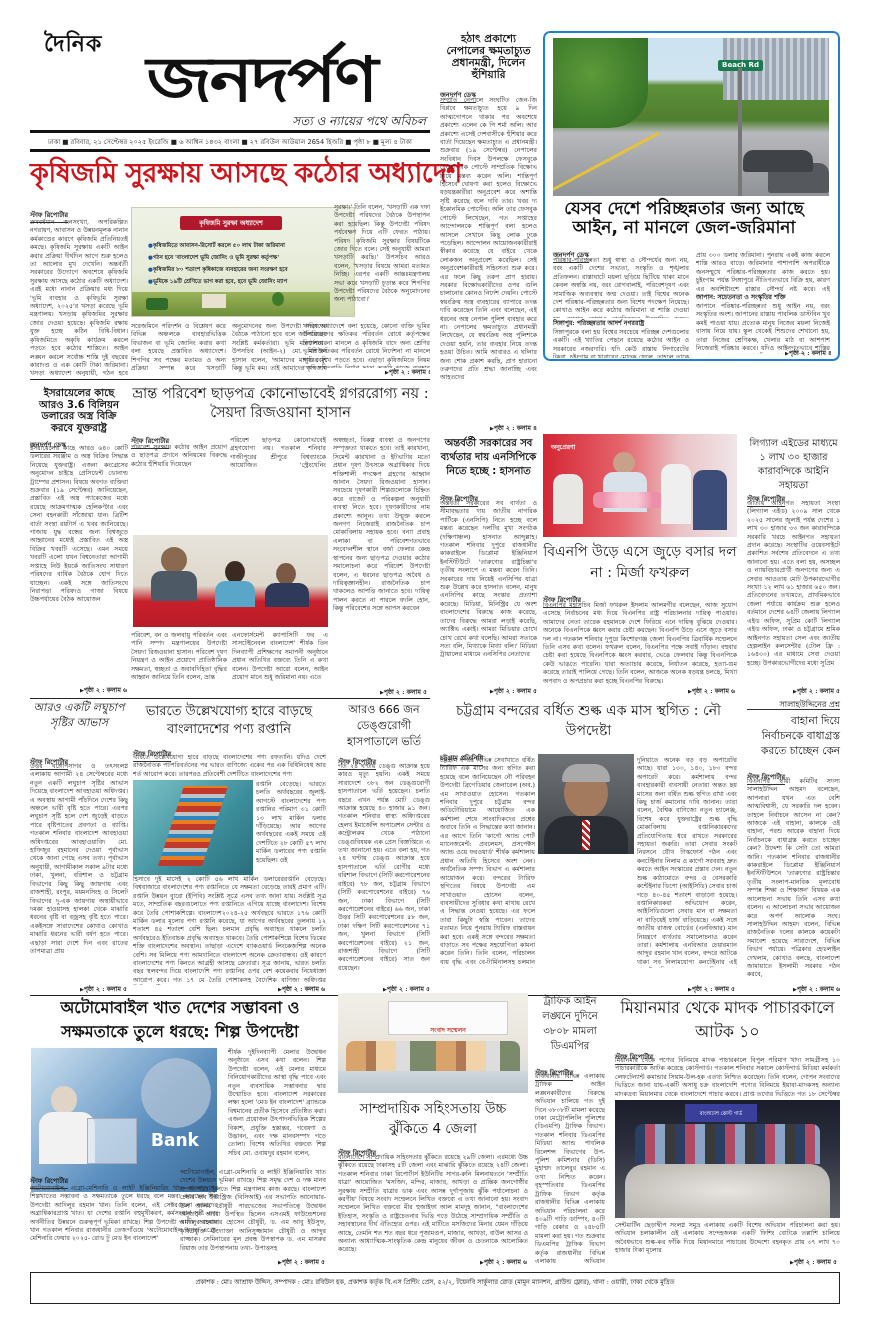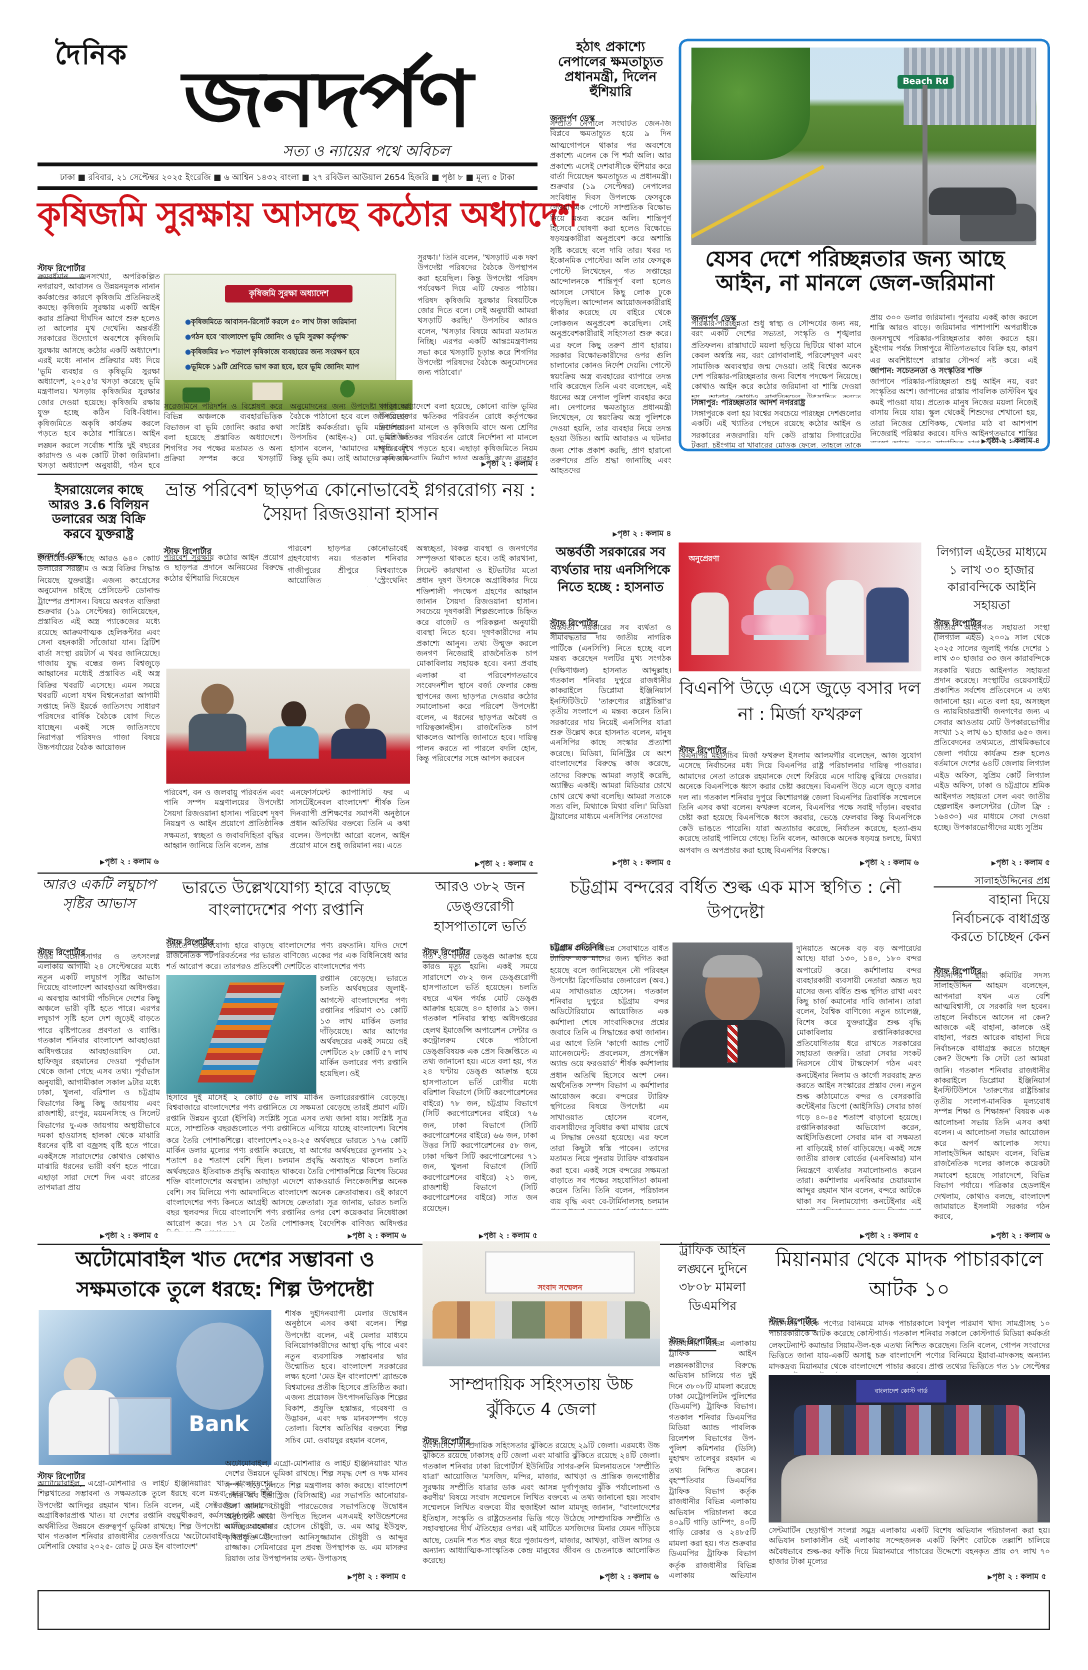--- a/index.html
+++ b/index.html
@@ -9,30 +9,30 @@
   .body-text { font-family: "DejaVu Serif", serif; font-size: 6.2px; line-height: 8.4px; color: #222; text-align: justify; overflow: hidden; }
   .byline { font-family: "DejaVu Sans", sans-serif; font-size: 6.5px; font-weight: bold; color: #111; border-bottom: 1px solid #333; display: inline-block; padding-bottom: 1px; margin-bottom: 3px; }
   .jump { font-weight: bold; white-space: nowrap; }
   .jump::before { content: "\25B6 "; font-size: 5px; }
   .hl { font-family: "DejaVu Sans", sans-serif; font-weight: bold; color: #111; text-align: center; line-height: 1.15; }
   .photo { overflow: hidden; }
 
   
   #masthead-daily { left: 44px; top: 26px; font-size: 22px; font-weight: bold; letter-spacing: 1px; }
   #masthead-title { left: 30px; top: 48px; width: 392px; height: 64px; font-size: 62px; font-weight: 900; line-height: 64px; letter-spacing: -2px; text-align: center; transform: scaleX(1.18); transform-origin: left; color: #111; font-family: "DejaVu Sans", sans-serif; }
-  #masthead-slogan { left: 226px; top: 112px; width: 200px; font-size: 12px; font-style: italic; }
+  #masthead-slogan { left: 226px; top: 112px; width: 200px; font-size: 12px; text-align: right; font-style: italic; }
   #masthead-rule-top { left: 30px; top: 130px; width: 400px; height: 3px; background: #111; }
   #dateline { left: 30px; top: 136px; width: 400px; font-size: 6.6px; text-align: center; color: #222; white-space: nowrap; }
   #masthead-rule-bot { left: 30px; top: 149px; width: 400px; height: 3px; background: #111; }
 
   
   #lead-hl { left: 30px; top: 156px; width: 400px; font-size: 27px; color: #d0141b; text-align: center; font-weight: bold; line-height: 34px; white-space: nowrap; letter-spacing: -0.5px; }
 
   
-  #infobox { left: 131px; top: 207px; width: 186px; height: 110px; background: linear-gradient(#eef2e6, #e7ecd8 60%, #cfd9b0); border: 1px solid #c7cfb0; margin-top: 12px; }
+  #infobox { left: 131px; top: 207px; width: 224px; height: 110px; background: linear-gradient(#eef2e6, #e7ecd8 60%, #cfd9b0); border: 1px solid #c7cfb0; }
   #infobox-title { left: 48px; top: 8px; width: 102px; height: 14px; background: #b2182b; color: #fff; font-size: 6.5px; font-weight: bold; text-align: center; line-height: 14px; border-radius: 2px; }
   .ib-item { left: 16px; width: 178px; font-size: 5.6px; font-weight: bold; color: #222; white-space: nowrap; overflow: hidden; }
   .ib-item::before { content: "\25CF "; color: #1e5aa8; }
   #ib-ground { left: 0; bottom: 0; width: 198px; height: 24px; background: linear-gradient(#9ab45a, #6f8f3a); }
 
   
   .hr { background: #222; height: 1px; }
   #clean-photo { left: 553px; top: 38px; width: 276px; height: 158px; background: linear-gradient(180deg, #cde3f1 0%, #cfe4ef 26%, #5e8f3a 30%, #4f7f2f 52%, #b7b9bc 60%, #8f9296 100%); }
 </style>
 </head>
@@ -149,21 +149,21 @@
 <div class="abs hl" style="left:133px;top:702px;width:192px;font-size:13px;line-height:18px;font-weight:normal;">ভারতে উল্লেখযোগ্য হারে বাড়ছে বাংলাদেশের পণ্য রপ্তানি</div>
 <div class="abs" style="left:133px;top:741px;"><span class="byline">স্টাফ রিপোর্টার</span></div>
 <div class="abs body-text" style="left:133px;top:753px;width:193px;height:25px;">ভারতে উল্লেখযোগ্য হারে বাড়ছে বাংলাদেশের পণ্য রফতানি। যদিও দেশে রাজনৈতিক পটপরিবর্তনের পর ভারত বাণিজ্যে একের পর এক বিধিনিষেধ আর শর্ত আরোপ করে। তারপরও প্রতিবেশী দেশটিতে বাংলাদেশের পণ্য</div>
 <div class="abs photo" style="left:133px;top:780px;width:120px;height:95px;background:linear-gradient(135deg,#7fc4c9,#3c8d9b 60%,#2a6e7a);">
   <div class="abs" style="left:38px;top:6px;width:44px;height:80px;background:repeating-linear-gradient(0deg,#c0392b 0 6px,#e67e22 6px 10px,#2e86c1 10px 14px,#bdc3c7 14px 18px);transform:skew(-18deg);"></div>
 </div>
 <div class="abs body-text" style="left:256px;top:780px;width:70px;height:94px;">রপ্তানি বেড়েছে। ভারতে চলতি অর্থবছরের জুলাই-আগস্টে বাংলাদেশের পণ্য রপ্তানির পরিমাণ ৩১ কোটি ১৩ লাখ মার্কিন ডলার দাঁড়িয়েছে। আর আগের অর্থবছরের একই সময়ে ওই দেশটিতে ২৮ কোটি ৫৭ লাখ মার্কিন ডলারের পণ্য রপ্তানি হয়েছিল। ওই</div>
 <div class="abs body-text" style="left:133px;top:875px;width:193px;height:110px;">হিসাবে দুই মাসেই ২ কোটি ৫৬ লাখ মার্কিন ডলারেররপ্তানি বেড়েছে। বিশ্ববাজারে বাংলাদেশের পণ্য রপ্তানিতে যে সক্ষমতা বেড়েছে তারই প্রমাণ এটি। রপ্তানি উন্নয়ন ব্যুরো (ইপিবি) সংশ্লিষ্ট সূত্রে এসব তথ্য জানা যায়। সংশ্লিষ্ট সূত্র মতে, সাম্প্রতিক বছরগুলোতে পণ্য রপ্তানিতে এগিয়ে যাচ্ছে বাংলাদেশ। বিশেষ করে তৈরি পোশাকশিল্পে। বাংলাদেশ২০২৪-২৫ অর্থবছরে ভারতে ১৭৬ কোটি মার্কিন ডলার মূল্যের পণ্য রপ্তানি করেছে, যা আগের অর্থবছরের তুলনায় ১২ শতাংশ ৪৫ শতাংশ বেশি ছিল। চলমান প্রবৃদ্ধি অব্যাহত থাকলে চলতি অর্থবছরেও ইতিবাচক প্রবৃদ্ধি অব্যাহত থাকবে। তৈরি পোশাকশিল্পে বিশেষ ডিমের শক্তি বাংলাদেশের অবস্থান। তাছাড়া এদেশে ব্যাকওয়ার্ড লিংকেজশিল্প অনেক বেশি। সব মিলিয়ে পণ্য আমদানিতে বাংলাদেশ অনেক ক্রেতাবান্ধব। ওই কারণে বাংলাদেশের পণ্য কিনতে আগ্রহী আসছে ক্রেতারা। সূত্র জানায়, ভারত চলতি বছর স্থলবন্দর দিয়ে বাংলাদেশি পণ্য রপ্তানির ওপর বেশ কয়েকবার নিষেধাজ্ঞা আরোপ করে। গত ১৭ মে তৈরি পোশাকসহ বৈদেশিক বাণিজ্য অধিদপ্তর ডিজিএফটি পোশাকসহ</div>
 <div class="abs body-text jump" style="left:278px;top:985px;width:48px;">পৃষ্ঠা ২ : কলাম ৬</div>
 
-<div class="abs hl" style="left:338px;top:702px;width:92px;font-size:11px;line-height:16px;font-weight:normal;">আরও ৩৮২ জন ডেঙ্গুরোগী হাসপাতালে ভর্তি</div>
+<div class="abs hl" style="left:338px;top:702px;width:92px;font-size:11px;line-height:16px;font-weight:normal;">আরও 666 জন ডেঙ্গুরোগী হাসপাতালে ভর্তি</div>
 <div class="abs" style="left:338px;top:749px;"><span class="byline">স্টাফ রিপোর্টার</span></div>
 <div class="abs body-text" style="left:338px;top:762px;width:92px;height:223px;">গত ২৪ ঘণ্টায় ডেঙ্গু আক্রান্ত হয়ে কারও মৃত্যু হয়নি। একই সময়ে সারাদেশে ৩৮২ জন ডেঙ্গুরোগী হাসপাতালে ভর্তি হয়েছেন। চলতি বছরে এখন পর্যন্ত মোট ডেঙ্গু আক্রান্ত হয়েছে ৪০ হাজার ৯১ জন। গতকাল শনিবার স্বাস্থ্য অধিদপ্তরের হেলথ ইমার্জেন্সি অপারেশন সেন্টার ও কন্ট্রোলরুম থেকে পাঠানো ডেঙ্গুবিষয়ক এক প্রেস বিজ্ঞপ্তিতে এ তথ্য জানানো হয়। এতে বলা হয়, গত ২৪ ঘণ্টায় ডেঙ্গু আক্রান্ত হয়ে হাসপাতালে ভর্তি রোগীর মধ্যে বরিশাল বিভাগে (সিটি করপোরেশনের বাইরে) ৭৮ জন, চট্টগ্রাম বিভাগে (সিটি করপোরেশনের বাইরে) ৭৬ জন, ঢাকা বিভাগে (সিটি করপোরেশনের বাইরে) ৬৬ জন, ঢাকা উত্তর সিটি করপোরেশনের ৫৮ জন, ঢাকা দক্ষিণ সিটি করপোরেশনের ৭১ জন, খুলনা বিভাগে (সিটি করপোরেশনের বাইরে) ২১ জন, রাজশাহী বিভাগে (সিটি করপোরেশনের বাইরে) সাত জন রয়েছেন।</div>
 <div class="abs body-text jump" style="left:383px;top:985px;width:48px;">পৃষ্ঠা ২ : কলাম ৫</div>
 
 <div class="abs hl" style="left:440px;top:700px;width:297px;font-size:14px;line-height:20px;font-weight:normal;">চট্টগ্রাম বন্দরের বর্ধিত শুল্ক এক মাস স্থগিত : নৌ উপদেষ্টা</div>
 <div class="abs" style="left:440px;top:745px;"><span class="byline">চট্টগ্রাম প্রতিনিধি</span></div>
 <div class="abs photo" style="left:538px;top:754px;width:96px;height:100px;background:linear-gradient(#6f7276,#3c3f44);">
   <div class="abs" style="left:26px;top:14px;width:44px;height:50px;background:#a47a5f;border-radius:50%;"></div>
   <div class="abs" style="left:24px;top:10px;width:48px;height:18px;background:#a9a9a9;border-radius:24px 24px 4px 4px;"></div>
   <div class="abs" style="left:6px;top:62px;width:84px;height:38px;background:#2a2d33;border-radius:24px 24px 0 0;"></div>
@@ -175,21 +175,21 @@
 
 <div class="abs hl" style="left:747px;top:700px;width:93px;font-size:8px;text-align:right;font-weight:normal;border-bottom:1px solid #333;">সালাহউদ্দিনের প্রশ্ন</div>
 <div class="abs hl" style="left:747px;top:713px;width:93px;font-size:10.5px;line-height:15px;text-align:right;font-weight:normal;">বাহানা দিয়ে নির্বাচনকে বাধাগ্রস্ত করতে চাচ্ছেন কেন</div>
 <div class="abs" style="left:747px;top:764px;"><span class="byline">স্টাফ রিপোর্টার</span></div>
 <div class="abs body-text" style="left:747px;top:777px;width:93px;height:208px;">বিএনপির স্থায়ী কমিটির সদস্য সালাহউদ্দিন আহমদ বলেছেন, আপনারা যখন এত বেশি আত্মবিশ্বাসী, যে সরকারি দল হবেন। তাহলে নির্বাচনে আসেন না কেন? আজকে এই বাহানা, কালকে ওই বাহানা, পরশু আরেক বাহানা দিয়ে নির্বাচনকে বাধাগ্রস্ত করতে চাচ্ছেন কেন? উদ্দেশ্য কি সেটা তো আমরা জানি। গতকাল শনিবার রাজধানীর কাকরাইলে ডিপ্লোমা ইঞ্জিনিয়ার্স ইনস্টিটিউশনে 'তারুণ্যের রাষ্ট্রচিন্তার তৃতীয় সংলাপ-মানবিক মূল্যবোধ সম্পন্ন শিক্ষা ও শিক্ষাঙ্গন' বিষয়ক এক আলোচনা সভায় তিনি এসব কথা বলেন। এ আলোচনা সভার আয়োজন করে অপর্ণ আলোক সংঘ। সালাহউদ্দিন আহমদ বলেন, বিভিন্ন রাজনৈতিক দলের কালকে কয়েকটা সমাবেশ হয়েছে সারাদেশে, বিভিন্ন বিভাগ পর্যায়ে। পত্রিকার হেডলাইন দেখলাম, কোথাও বলছে, বাংলাদেশ জামায়াতে ইসলামী সরকার গঠন করবে,</div>
 <div class="abs body-text jump" style="left:793px;top:985px;width:48px;">পৃষ্ঠা ২ : কলাম ৬</div>
 
 <div class="abs hr" style="left:30px;top:995px;width:810px;"></div>
 
 <div class="abs hl" style="left:30px;top:996px;width:300px;font-size:16px;line-height:24px;font-weight:bold;">অটোমোবাইল খাত দেশের সম্ভাবনা ও সক্ষমতাকে তুলে ধরছে: শিল্প উপদেষ্টা</div>
-<div class="abs photo" style="left:31px;top:1048px;width:186px;height:124px;background:linear-gradient(135deg,#cfe3f1,#5b8fbf 60%,#3a6b9a);">
+<div class="abs photo" style="left:31px;top:1048px;width:186px;height:144px;background:linear-gradient(135deg,#cfe3f1,#5b8fbf 60%,#3a6b9a);">
   <div class="abs" style="left:110px;top:10px;width:70px;height:70px;background:#b9c8d8;border-radius:50%;opacity:0.7;"></div>
   <div class="abs" style="left:20px;top:38px;width:26px;height:28px;background:#e0d4c6;border-radius:50%;"></div>
   <div class="abs" style="left:8px;top:64px;width:56px;height:52px;background:#f2f2f2;border-radius:14px 14px 0 0;"></div>
   <div class="abs" style="left:56px;top:70px;width:50px;height:46px;background:rgba(220,230,240,0.7);border:1px solid #aab;"></div>
   <div class="abs" style="left:120px;top:82px;width:60px;height:24px;color:#fff;font-size:17px;font-weight:bold;">Bank</div>
 </div>
 <div class="abs" style="left:30px;top:1168px;"><span class="byline">স্টাফ রিপোর্টার</span></div>
 <div class="abs body-text" style="left:30px;top:1184px;width:188px;height:84px;">অটোমোবাইল, এগ্রো-মেশিনারি ও লাইট ইঞ্জিনিয়ারিং খাত বাংলাদেশের শিল্পখাতের সম্ভাবনা ও সক্ষমতাকে তুলে ধরছে বলে মন্তব্য করেছেন শিল্প উপদেষ্টা আদিলুর রহমান খান। তিনি বলেন, এই সেক্টরগুলো আমাদের অগ্রাধিকারপ্রাপ্ত খাত। যা দেশের রপ্তানি বহুমুখীকরণ, কর্মসংস্থান সৃষ্টি এবং অর্থনীতির উন্নয়নে গুরুত্বপূর্ণ ভূমিকা রাখছে। শিল্প উপদেষ্টা আদিলুর রহমান খান গতকাল শনিবার রাজধানীর তেজগাঁওয়ে 'অটোমোবাইল অ্যান্ড এগ্রো-মেশিনারি ফেয়ার ২০২৫- রোড টু মেড ইন বাংলাদেশ'</div>
 <div class="abs body-text" style="left:228px;top:1048px;width:98px;height:120px;">শীর্ষক দুইদিনব্যাপী মেলার উদ্বোধন অনুষ্ঠানে এসব কথা বলেন। শিল্প উপদেষ্টা বলেন, এই মেলার মাধ্যমে বিনিয়োগকারীদের আস্থা বৃদ্ধি পাবে এবং নতুন ব্যবসায়িক সম্ভাবনার দ্বার উন্মোচিত হবে। বাংলাদেশ সরকারের লক্ষ্য হলো 'মেড ইন বাংলাদেশ' ব্র্যান্ডকে বিশ্বমানের প্রতীক হিসেবে প্রতিষ্ঠিত করা। এজন্য প্রয়োজন উৎপাদনভিত্তিক শিল্পের বিকাশ, প্রযুক্তি হস্তান্তর, গবেষণা ও উদ্ভাবন, এবং দক্ষ মানবসম্পদ গড়ে তোলা। বিশেষ অতিথির বক্তব্যে শিল্প সচিব মো. ওবায়দুর রহমান বলেন,</div>
 <div class="abs body-text" style="left:180px;top:1168px;width:146px;height:90px;">অটোমোবাইল, এগ্রো-মেশিনারি ও লাইট ইঞ্জিনিয়ারিং খাত দেশের উন্নয়নে ভূমিকা রাখছে। শিল্প সমৃদ্ধ দেশ ও দক্ষ মানব সম্পদ গড়ে তুলতে শিল্প মন্ত্রণালয় কাজ করছে। বাংলাদেশ চেম্বার অব ইন্ডাস্ট্রিজ (বিসিআই) এর সভাপতি আনোয়ার-উল আলম চৌধুরী পারভেজের সভাপতিত্বে উদ্বোধন অনুষ্ঠানে আরো উপস্থিত ছিলেন এসএমই ফাউন্ডেশনের এমডি আনোয়ার হোসেন চৌধুরী, ড. এম আবু ইউসুফ, কৃষিপ্রযুক্তি উদ্যোক্তা আনিসুজ্জামান চৌধুরী ও আব্দুর রাজ্জাক। সেমিনারের মূল প্রবন্ধ উপস্থাপক ড. এম মাসরুর রিয়াজ তার উপস্থাপনায় তথ্য- উপাত্তসহ</div>
@@ -215,13 +215,14 @@
 <div class="abs body-text" style="left:615px;top:1056px;width:225px;height:42px;">মিয়ানমার থেকে পণ্যের বিনিময়ে মাদক পাচারকালে বিপুল পরিমাণ খাদ্য সামগ্রীসহ ১০ পাচারকারীকে আটক করেছে কোস্টগার্ড। গতকাল শনিবার সকালে কোস্টগার্ড মিডিয়া কর্মকর্তা লেফটেন্যান্ট কমান্ডার সিয়াম-উল-হক এতথ্য নিশ্চিত করেছেন। তিনি বলেন, গোপন সংবাদের ভিত্তিতে জানা যায়-একটি অসাধু চক্র বাংলাদেশি পণ্যের বিনিময়ে ইয়াবা-মাদকসহ অন্যান্য মাদকদ্রব্য মিয়ানমার থেকে বাংলাদেশে পাচার করবে। প্রাপ্ত তথ্যের ভিত্তিতে গত ১৮ সেপ্টেম্বর রাত ১১টায় কোস্টগার্ড জাহাজ কামরুজ্জামান কর্তৃক</div>
 <div class="abs photo" style="left:615px;top:1100px;width:225px;height:118px;background:linear-gradient(#1b1e2a,#2b2f3c 40%,#5b5e66);">
   <div class="abs" style="left:70px;top:4px;width:72px;height:18px;background:#3b3f9c;color:#fff;font-size:5px;text-align:center;line-height:18px;">বাংলাদেশ কোস্ট গার্ড</div>
   <div class="abs" style="left:20px;top:24px;width:185px;height:40px;background:repeating-linear-gradient(90deg,#2c3e63 0 10px,#b04a62 10px 20px,#8aa4c8 20px 30px,#3a3a3a 30px 40px);border-radius:8px 8px 0 0;"></div>
   <div class="abs" style="left:10px;top:64px;width:205px;height:54px;background:radial-gradient(ellipse at center,#e8e4df,#b7b3ad);border-radius:20px 20px 0 0;"></div>
 </div>
 <div class="abs body-text" style="left:615px;top:1221px;width:225px;height:37px;">সেন্টমার্টিন ছেড়াদ্বীপ সংলগ্ন সমুদ্র এলাকায় একটি বিশেষ অভিযান পরিচালনা করা হয়। অভিযান চলাকালীন ওই এলাকায় সন্দেহজনক একটি ফিশিং বোটকে তল্লাশি চালিয়ে অবৈধভাবে শুল্ক-কর ফাঁকি দিয়ে মিয়ানমারে পাচারের উদ্দেশ্যে বহনকৃত প্রায় ৩৭ লাখ ৭০ হাজার টাকা মূল্যের</div>
 <div class="abs body-text jump" style="left:790px;top:1258px;width:50px;">পৃষ্ঠা ২ : কলাম ৫</div>
 
 <div class="abs" style="left:30px;top:1272px;width:810px;height:32px;border:1px solid #222;padding:3px 6px;font-family:'DejaVu Serif',serif;font-size:6.4px;line-height:12px;text-align:center;color:#111;">
+  <div style="white-space:nowrap;overflow:hidden;">প্রকাশক : মোঃ আশ্রাফ উদ্দিন, সম্পাদক : মোঃ রবিউল হক, প্রকাশক কর্তৃক বি.এস প্রিন্টিং প্রেস, ৫২/২, টয়েনবি সার্কুলার রোড (মামুন ম্যানশন, গ্রাউন্ড ফ্লোর), থানা : ওয়ারী, ঢাকা থেকে মুদ্রিত</div>
 </div>
 
 </body></html>

